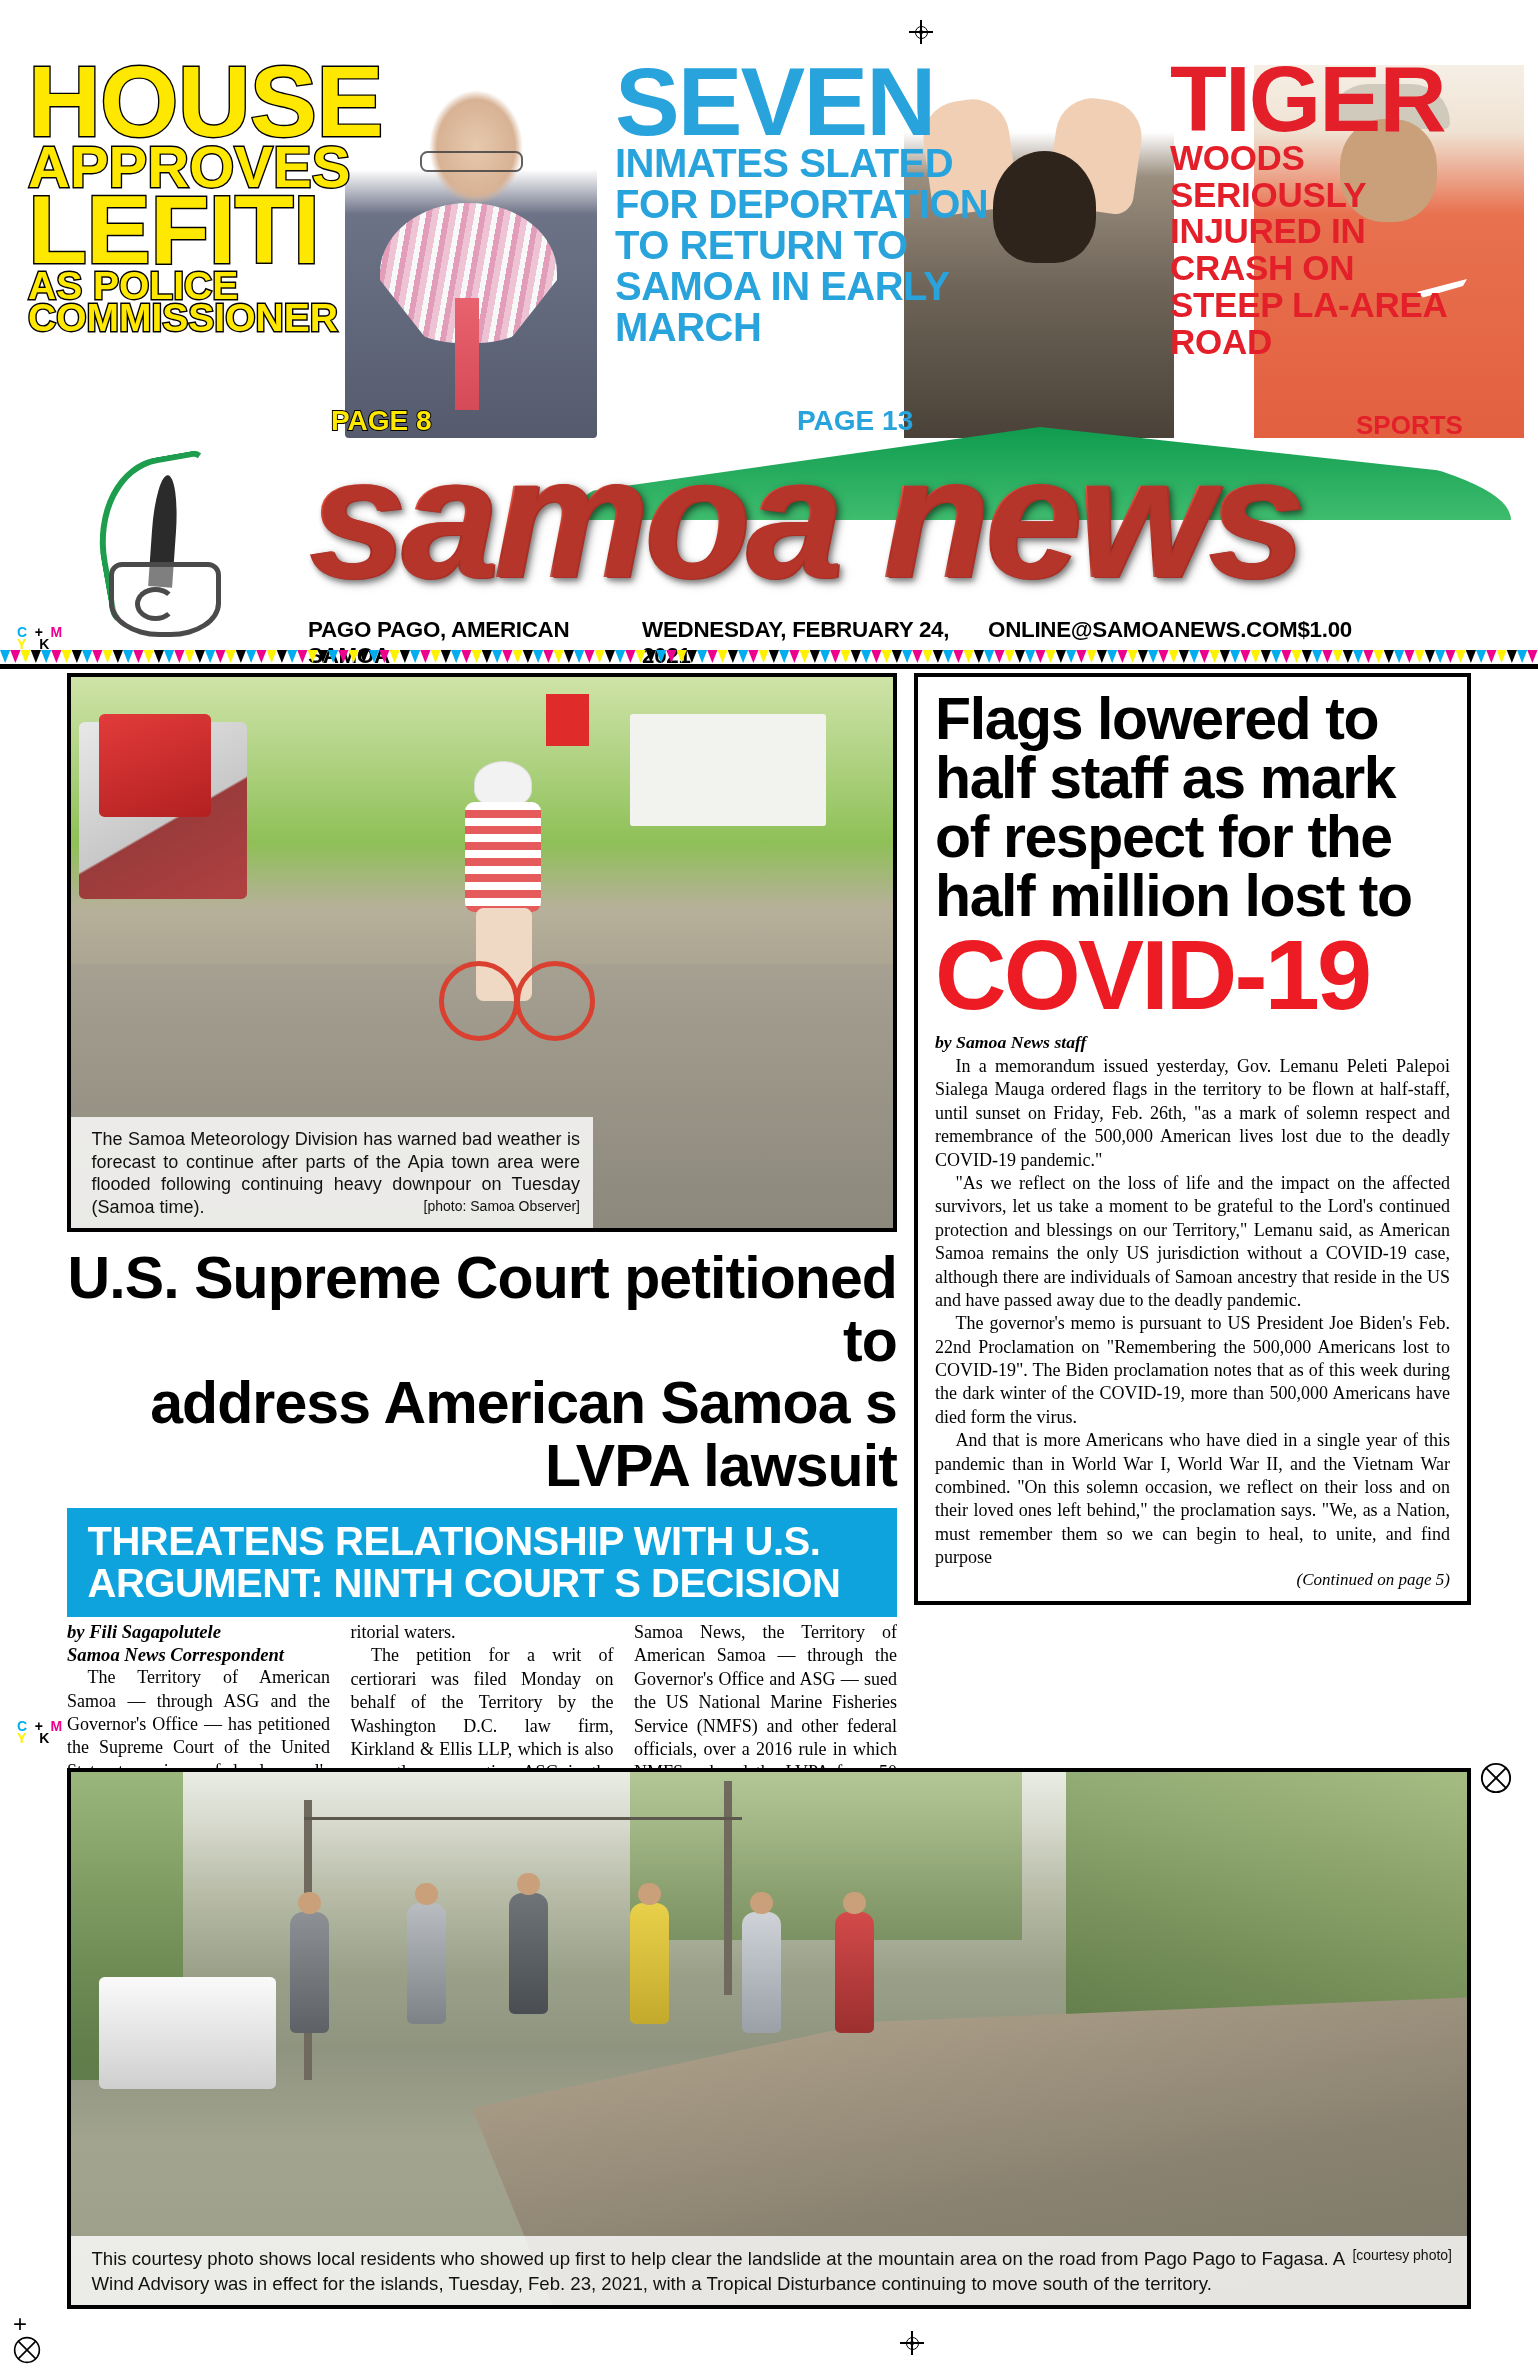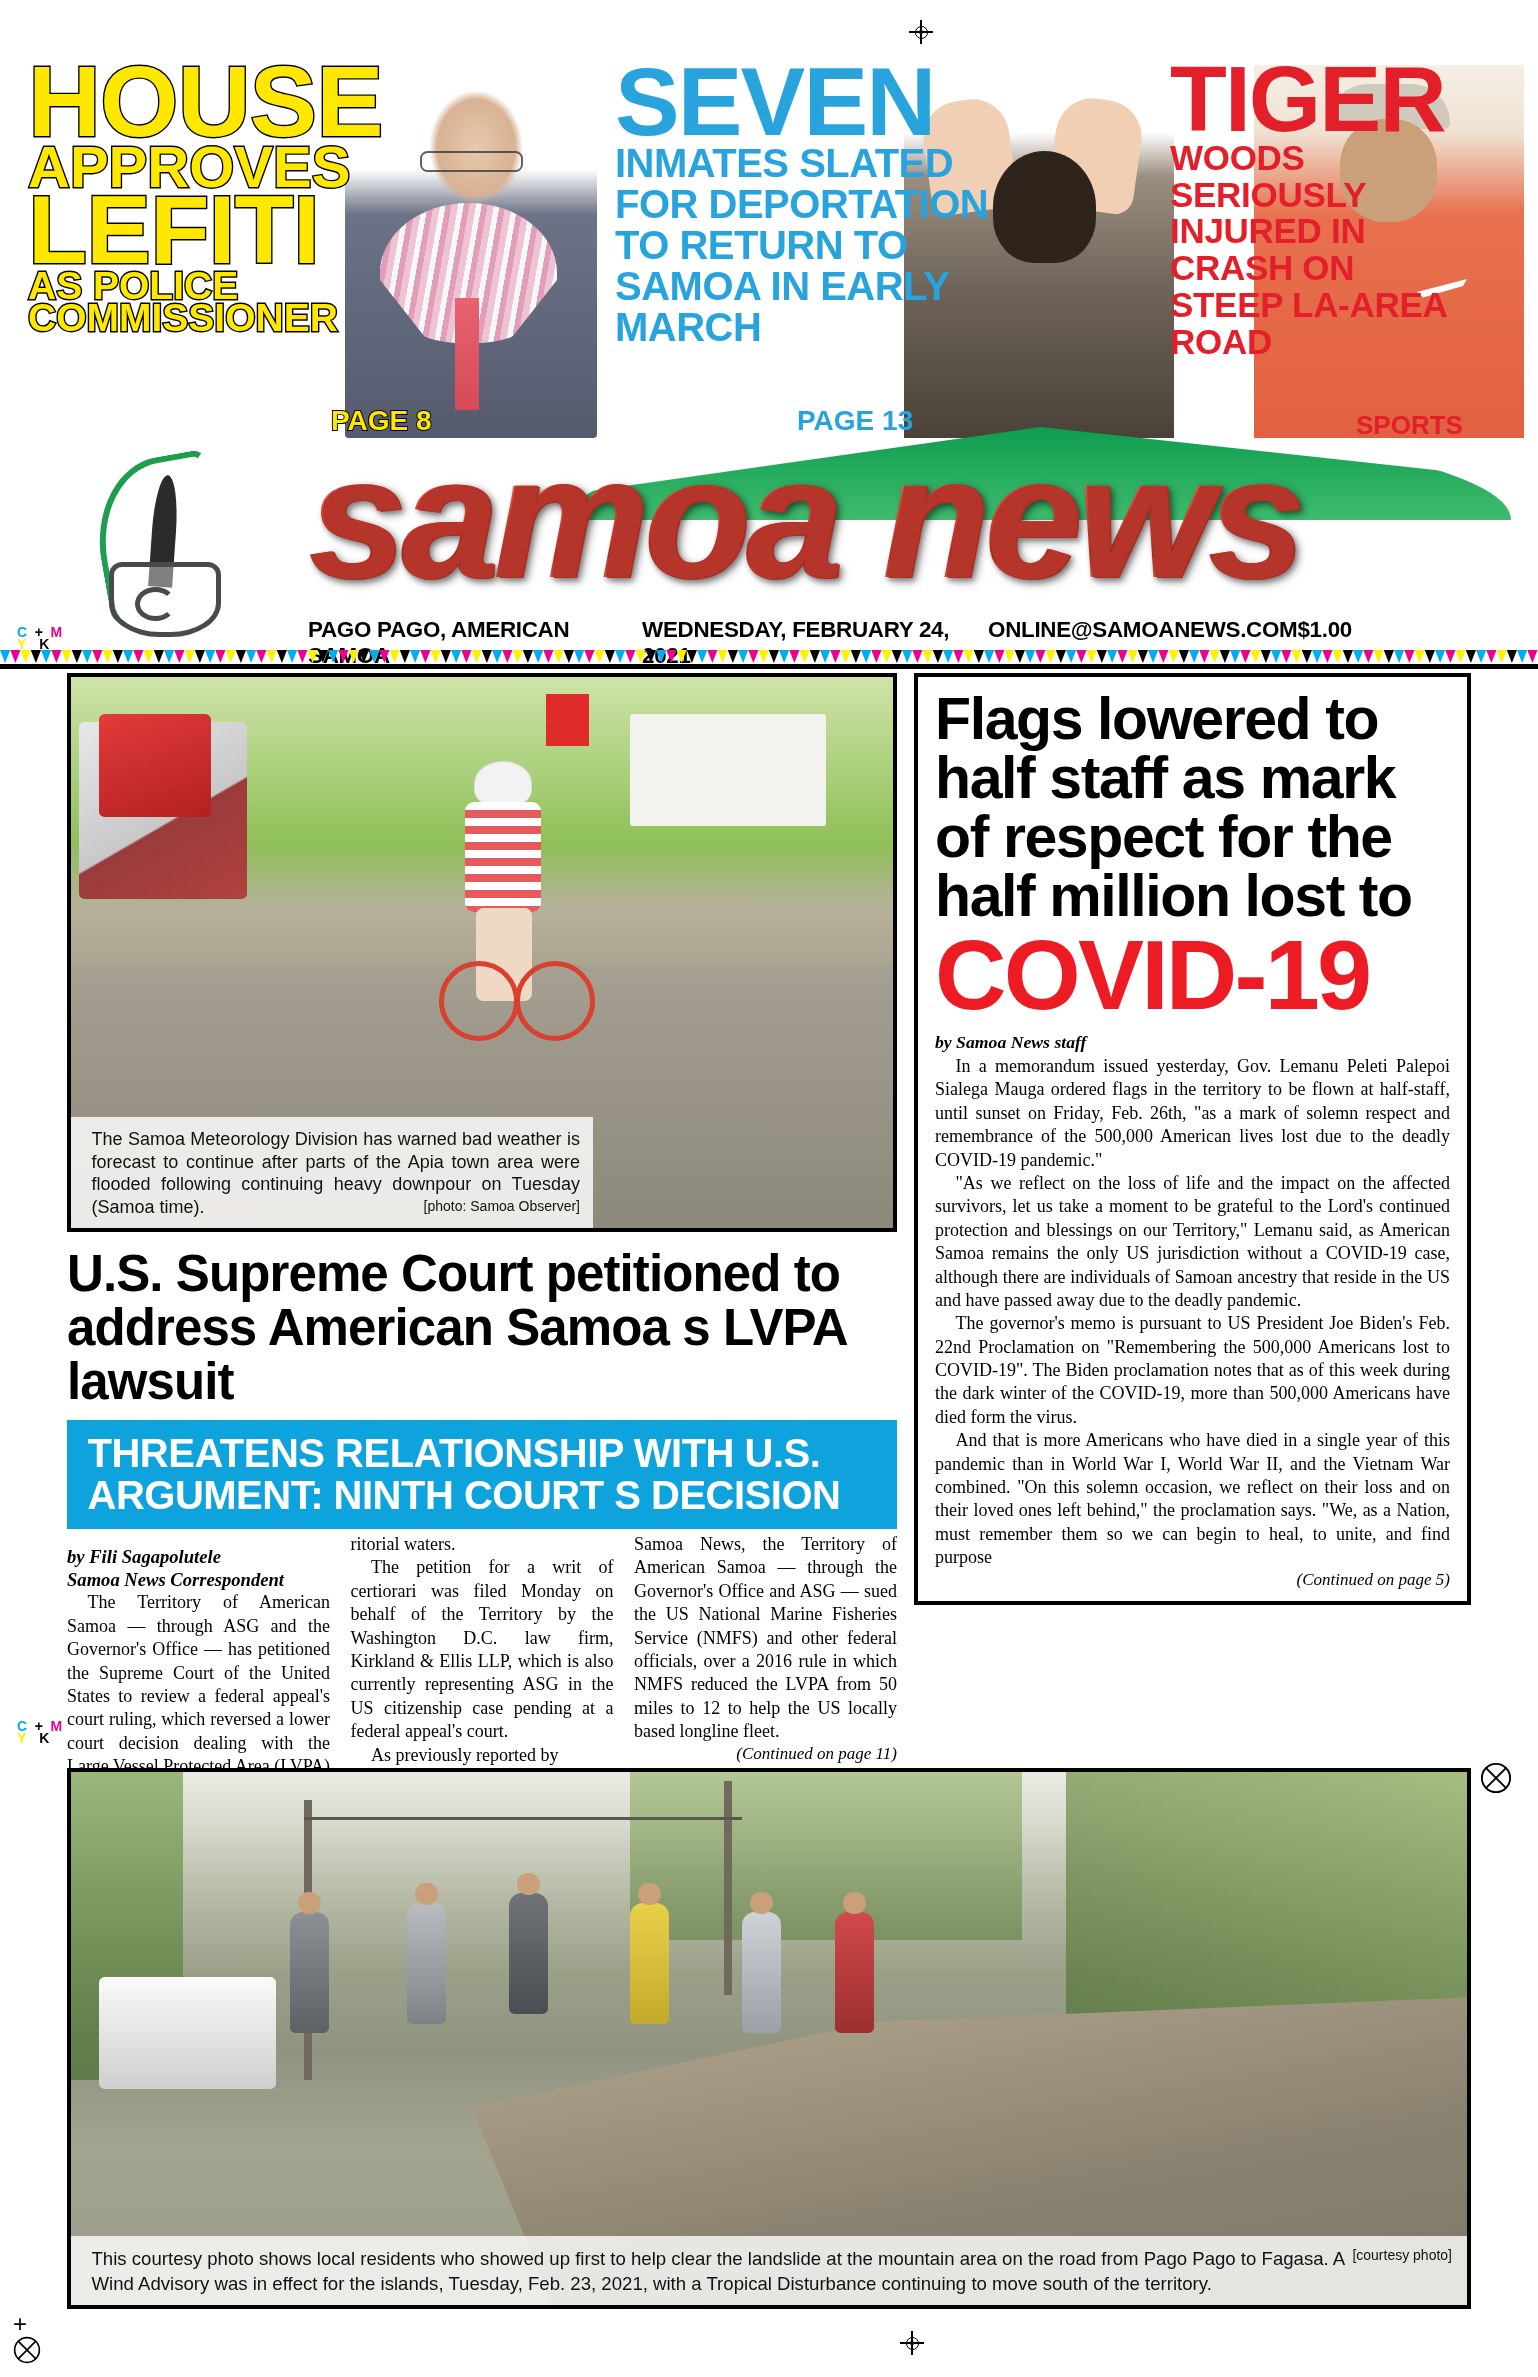--- a/index.html
+++ b/index.html
@@ -249,39 +249,38 @@
     font-family: "Liberation Sans Narrow","Liberation Sans", sans-serif;
     font-size: 18px; line-height: 1.26; color:#111;
     text-align: justify;
   }
   .photo-credit {
     float: right; font-size: 14px; margin-top: 1.9px;
   }
 
   .lvpa-head {
     margin-top: 15px;
-    text-align: left;
+    text-align: right;
     font-family: "Liberation Sans Narrow","Liberation Sans", sans-serif;
     font-weight: bold;
-    font-size: 51px; line-height: 1.06;
+    font-size: 59px; line-height: 1.06;
     letter-spacing: -0.9px;
     color:#000;
   }
   .kicker-box {
     margin-top: 11.2px;
     background: #0FA3DE;
     padding: 11.2px 17px 13px 20.5px;
     color:#fff;
     font-family: "Liberation Sans Narrow","Liberation Sans", sans-serif;
     font-weight: bold;
     font-size: 40px; line-height: 1.06;
     letter-spacing: -0.5px;
   }
   .byline {
-    margin-top: 13px;
     font-family: "Liberation Serif", serif;
     font-weight: bold; font-style: italic;
     font-size: 18.6px; line-height: 1.22;
   }
   .lvpa-cols {
     margin-top: 3.7px;
     display: flex; gap: 20.5px;
   }
   .lvpa-col { width: 263px; }
   .body-serif {

